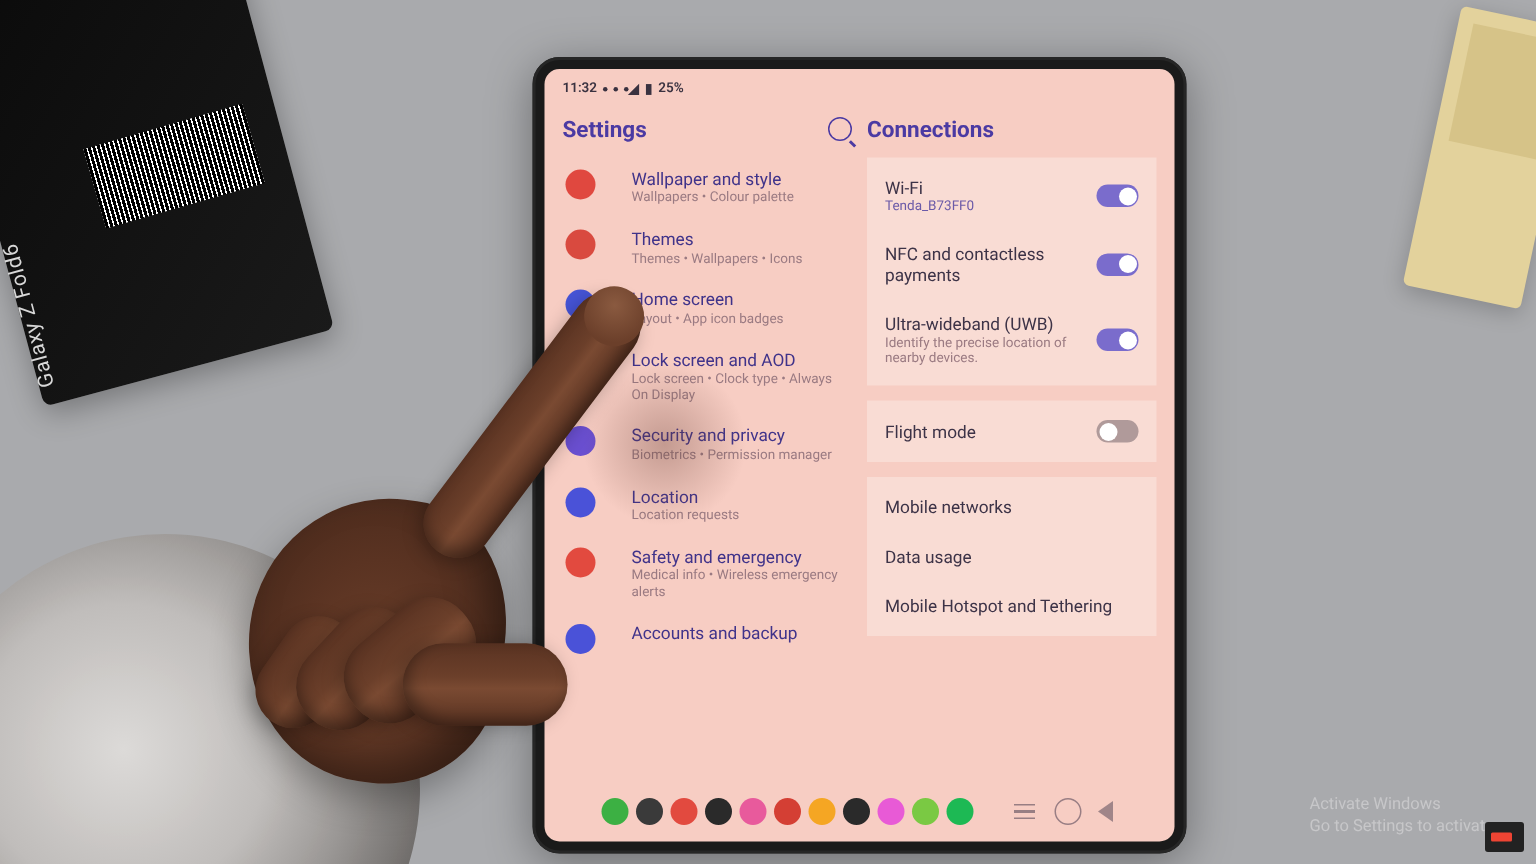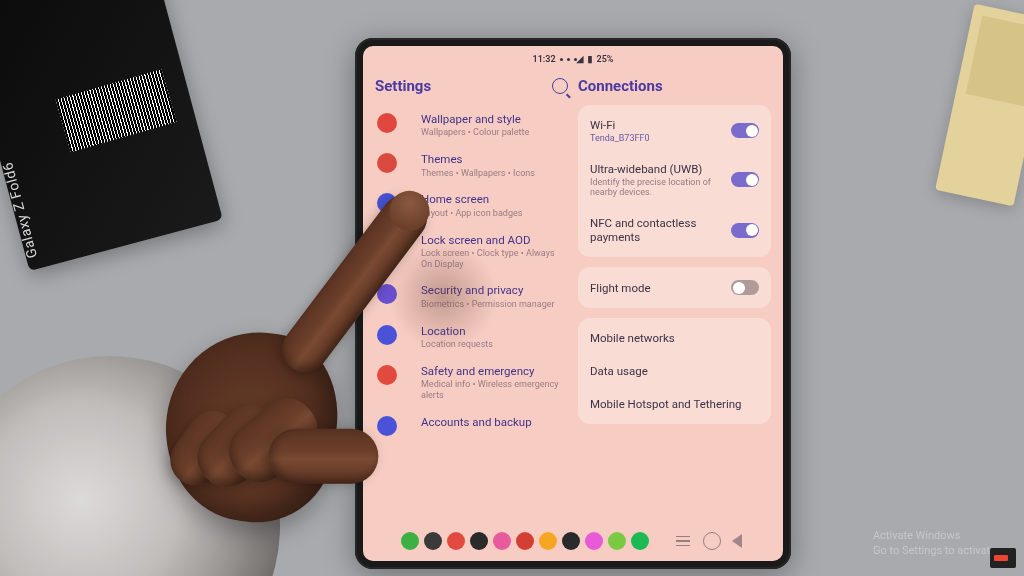--- a/index.html
+++ b/index.html
@@ -30,21 +30,21 @@
     overflow: hidden;
     position: relative;
     display: flex;
     flex-direction: column;
   }
   
   .status {
     height: 20px;
     display: flex;
     align-items: center;
-    justify-content: center;
+    justify-content: flex-start;
     padding: 3px 12px 0;
     font-size: 9px;
     color: #3a3240;
     font-weight: 600;
   }
   .status .left, .status .right { display: flex; gap: 4px; align-items: center; }
   .dot { width:3px;height:3px;border-radius:50%;background:#3a3240;display:inline-block;}
   .content {
     flex: 1;
     display: flex;
@@ -73,21 +73,21 @@
   .ic {
     width: 20px;height:20px;border-radius:50%;flex-shrink:0;margin-top:1px;
     display:flex;align-items:center;justify-content:center;font-size:10px;color:#fff;
   }
   .item .txt { flex:1; }
   .item .ttl { font-size: 11.5px; color:#40338a; line-height:1.25; }
   .item .sub { font-size: 9px; color:#9a7a82; line-height:1.2; margin-top:1px;}
   
   .card {
     background: #f9dcd4;
-    border-radius: 12px;
+    border-radius: 0;
     padding: 4px 12px;
     margin-bottom: 10px;
   }
   .row {
     display:flex;align-items:center;justify-content:space-between;
     padding: 9px 0;
   }
   .row + .row { border-top: 0.5px solid transparent; }
   .row .rtxt { flex:1; }
   .row .rttl { font-size: 11.5px; color:#3d3347; }
@@ -267,28 +267,28 @@
         <div class="card" id="g1">
             <div class="row">
               <div class="rtxt">
                 <div class="rttl">Wi-Fi</div>
                 <div class="rsub ">Tenda_B73FF0</div>
               </div>
               <div class="toggle on"></div>
             </div>
             <div class="row">
               <div class="rtxt">
+                <div class="rttl">NFC and contactless payments</div>
+              </div>
+              <div class="toggle on"></div>
+            </div>
+            <div class="row">
+              <div class="rtxt">
                 <div class="rttl">Ultra-wideband (UWB)</div>
                 <div class="rsub grey">Identify the precise location of nearby devices.</div>
-              </div>
-              <div class="toggle on"></div>
-            </div>
-            <div class="row">
-              <div class="rtxt">
-                <div class="rttl">NFC and contactless payments</div>
               </div>
               <div class="toggle on"></div>
             </div>
           </div>
         <div class="card" id="g2">
             <div class="row">
               <div class="rtxt">
                 <div class="rttl">Flight mode</div>
               </div>
               <div class="toggle off"></div>

